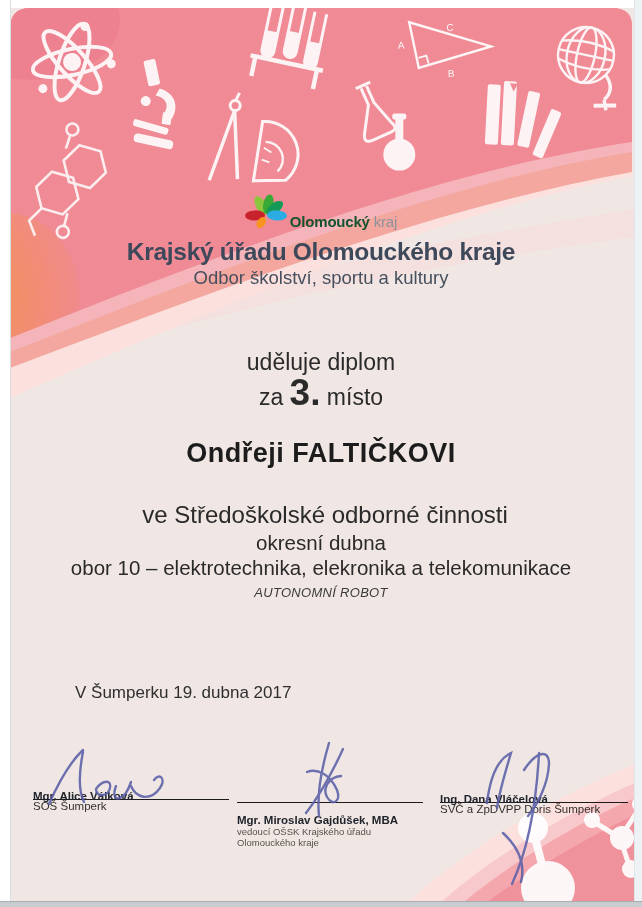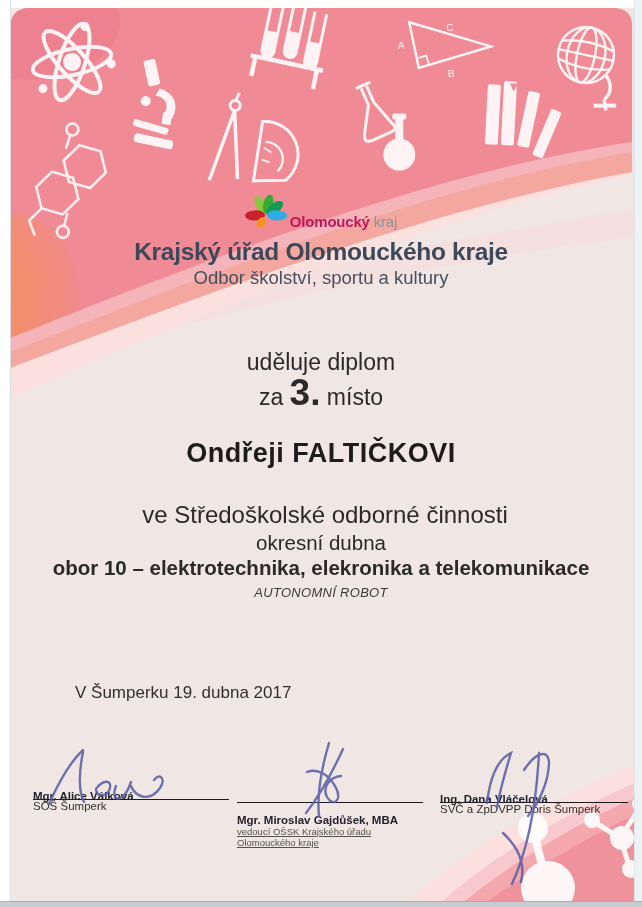--- a/index.html
+++ b/index.html
@@ -15,42 +15,42 @@
     z-index:1;
   }
   .decor-svg{position:absolute;left:0;top:0;z-index:1;}
   .ink-svg{position:absolute;left:0;top:0;z-index:4;pointer-events:none;}
   .content{position:absolute;inset:0;z-index:3;}
 
   .center-line{position:absolute;left:0;right:0;text-align:center;color:#222;}
 
   .logo-row{position:absolute;left:0;right:0;top:193px;display:flex;justify-content:center;align-items:flex-end;gap:1px;}
   .logo-text{font-size:15px;line-height:15px;padding-bottom:4px;letter-spacing:-0.2px;}
-  .logo-bold{font-weight:bold;color:#be185d;}
+  .logo-bold{font-weight:bold;color:#14532d;}
   .logo-light{color:#8d939d;margin-left:4px;margin-top:28px;}
 
   .header-title{top:238px;font-size:24.5px;font-weight:bold;color:#3d485a;letter-spacing:-0.3px;}
   .header-sub{top:267px;font-size:18.5px;color:#46505e;}
 
   .t-intro{top:349px;font-size:23px;color:#2a2a2a;}
   .t-place{top:371px;font-size:23px;color:#2a2a2a;line-height:44px;}
   .t-place .big{font-size:37px;font-weight:bold;}
   .t-recipient{top:438px;font-size:27px;font-weight:bold;color:#1c1c1c;letter-spacing:0.5px;}
   .t-event{top:501px;font-size:24px;color:#2a2a2a;padding-left:8px;}
   .t-round{top:531px;font-size:20.5px;color:#2a2a2a;}
-  .t-category{top:556px;font-size:20.5px;color:#2a2a2a;font-weight:bold;}
+  .t-category{top:556px;font-size:20.5px;color:#2a2a2a;}
   .t-project{top:585px;font-size:13px;font-style:italic;color:#3a3a3a;letter-spacing:0.3px;}
 
   .t-date{position:absolute;left:75px;top:683px;font-size:17px;color:#2f2f2f;}
 
   .sig-block{position:absolute;color:#222;}
   .sig-line{height:0;border-top:1.6px solid #1b1b1b;margin:0;}
   .sig-name{font-size:11.5px;font-weight:bold;color:#20242c;}
   .sig-org{font-size:11.5px;color:#33302b;}
-  .sig-org-small{font-size:9.5px;color:#55524b;line-height:11px;text-decoration:underline;}
+  .sig-org-small{font-size:9.5px;color:#55524b;line-height:11px;}
 
   .sig-left{left:33px;top:790px;width:196px;}
   .sig-left .sig-name{position:relative;top:0;margin-bottom:-3px;}
   .sig-mid{left:237px;top:802px;width:186px;}
   .sig-right{left:440px;top:793px;width:188px;}
   .sig-right .sig-name{margin-bottom:-3px;}
 
   
   .edge{position:absolute;z-index:6;}
   .edge-top{left:0;right:0;top:0;height:8px;background:#ffffff;}
@@ -213,21 +213,21 @@
             <ellipse cx="11" cy="0" rx="10" ry="5" fill="#c8232c"></ellipse>
           </g>
         <g transform="rotate(122)">
             <ellipse cx="9" cy="0" rx="6" ry="4" fill="#f7941e"></ellipse>
           </g>
       </g>
     </svg>
     <div class="logo-text"><span class="logo-bold">Olomoucký</span><span class="logo-light">kraj</span></div>
   </div>
 
-  <div class="center-line header-title">Krajský úřad Olomouckého kraje</div>
+  <div class="center-line header-title">Krajský úřadu Olomouckého kraje</div>
   <div class="center-line header-sub">Odbor školství, sportu a kultury</div>
 
   <div class="center-line t-intro">uděluje diplom</div>
   <div class="center-line t-place">
     <span>za</span>
     <span class="big">3.</span>
     <span>místo</span>
   </div>
   <div class="center-line t-recipient">Ondřeji FALTIČKOVI</div>
 

